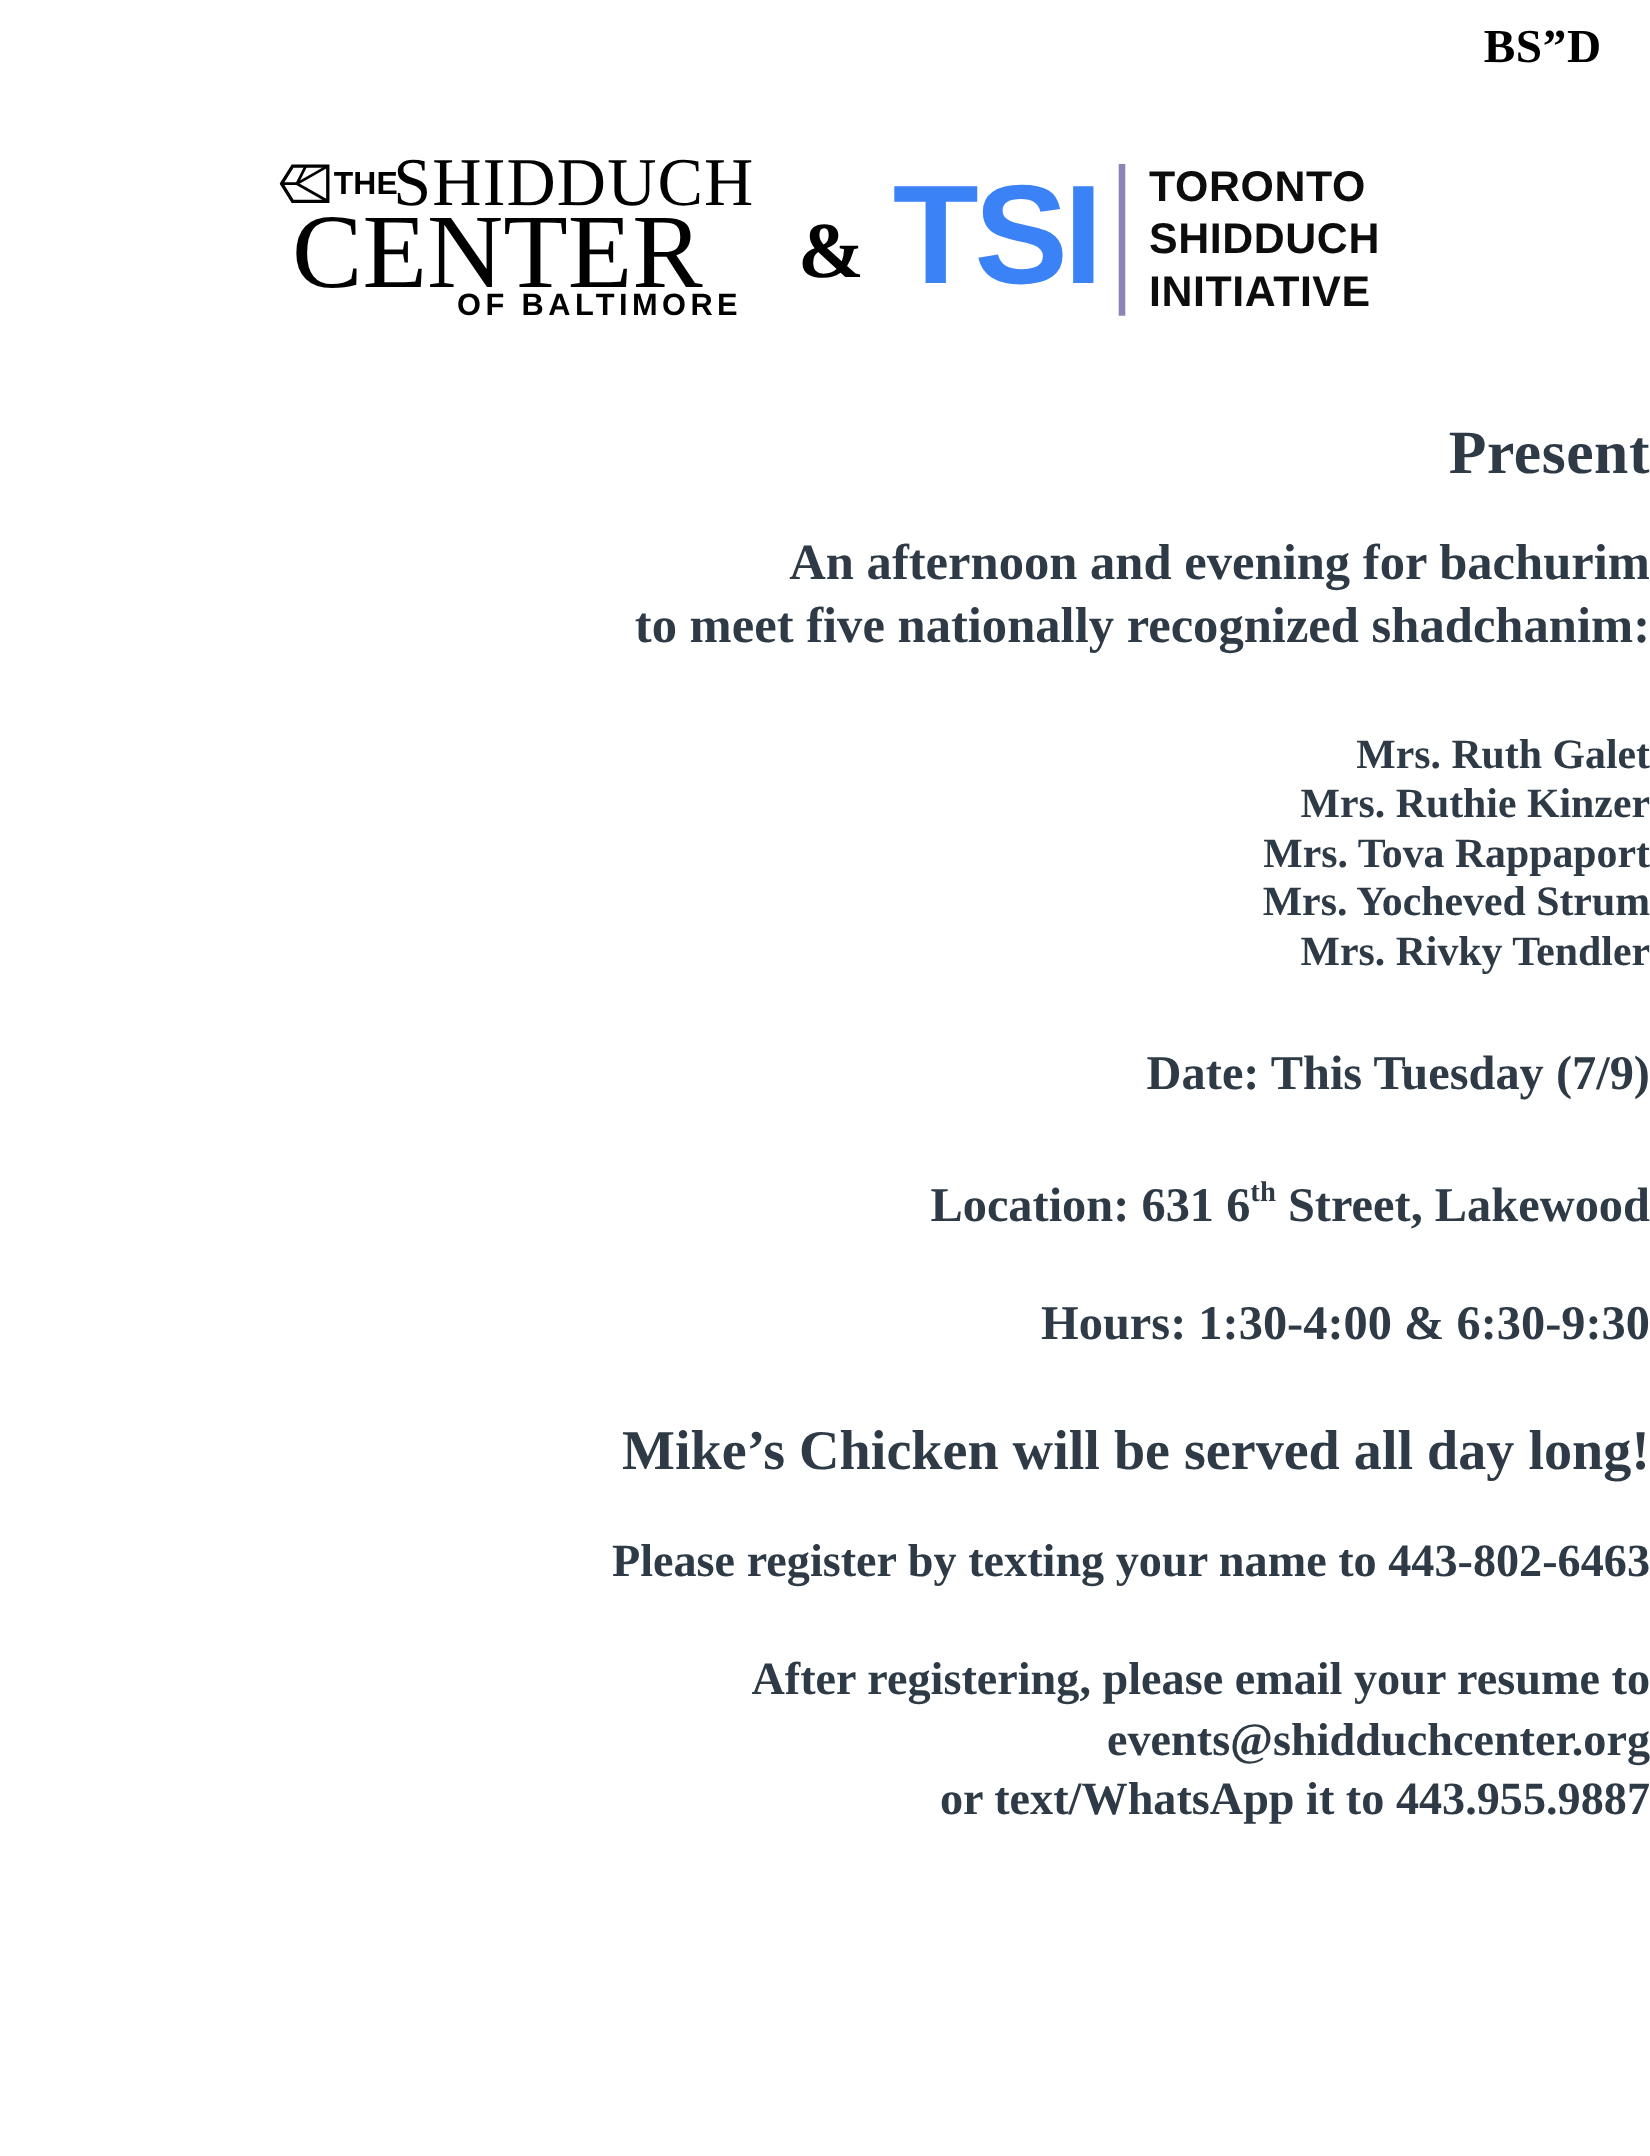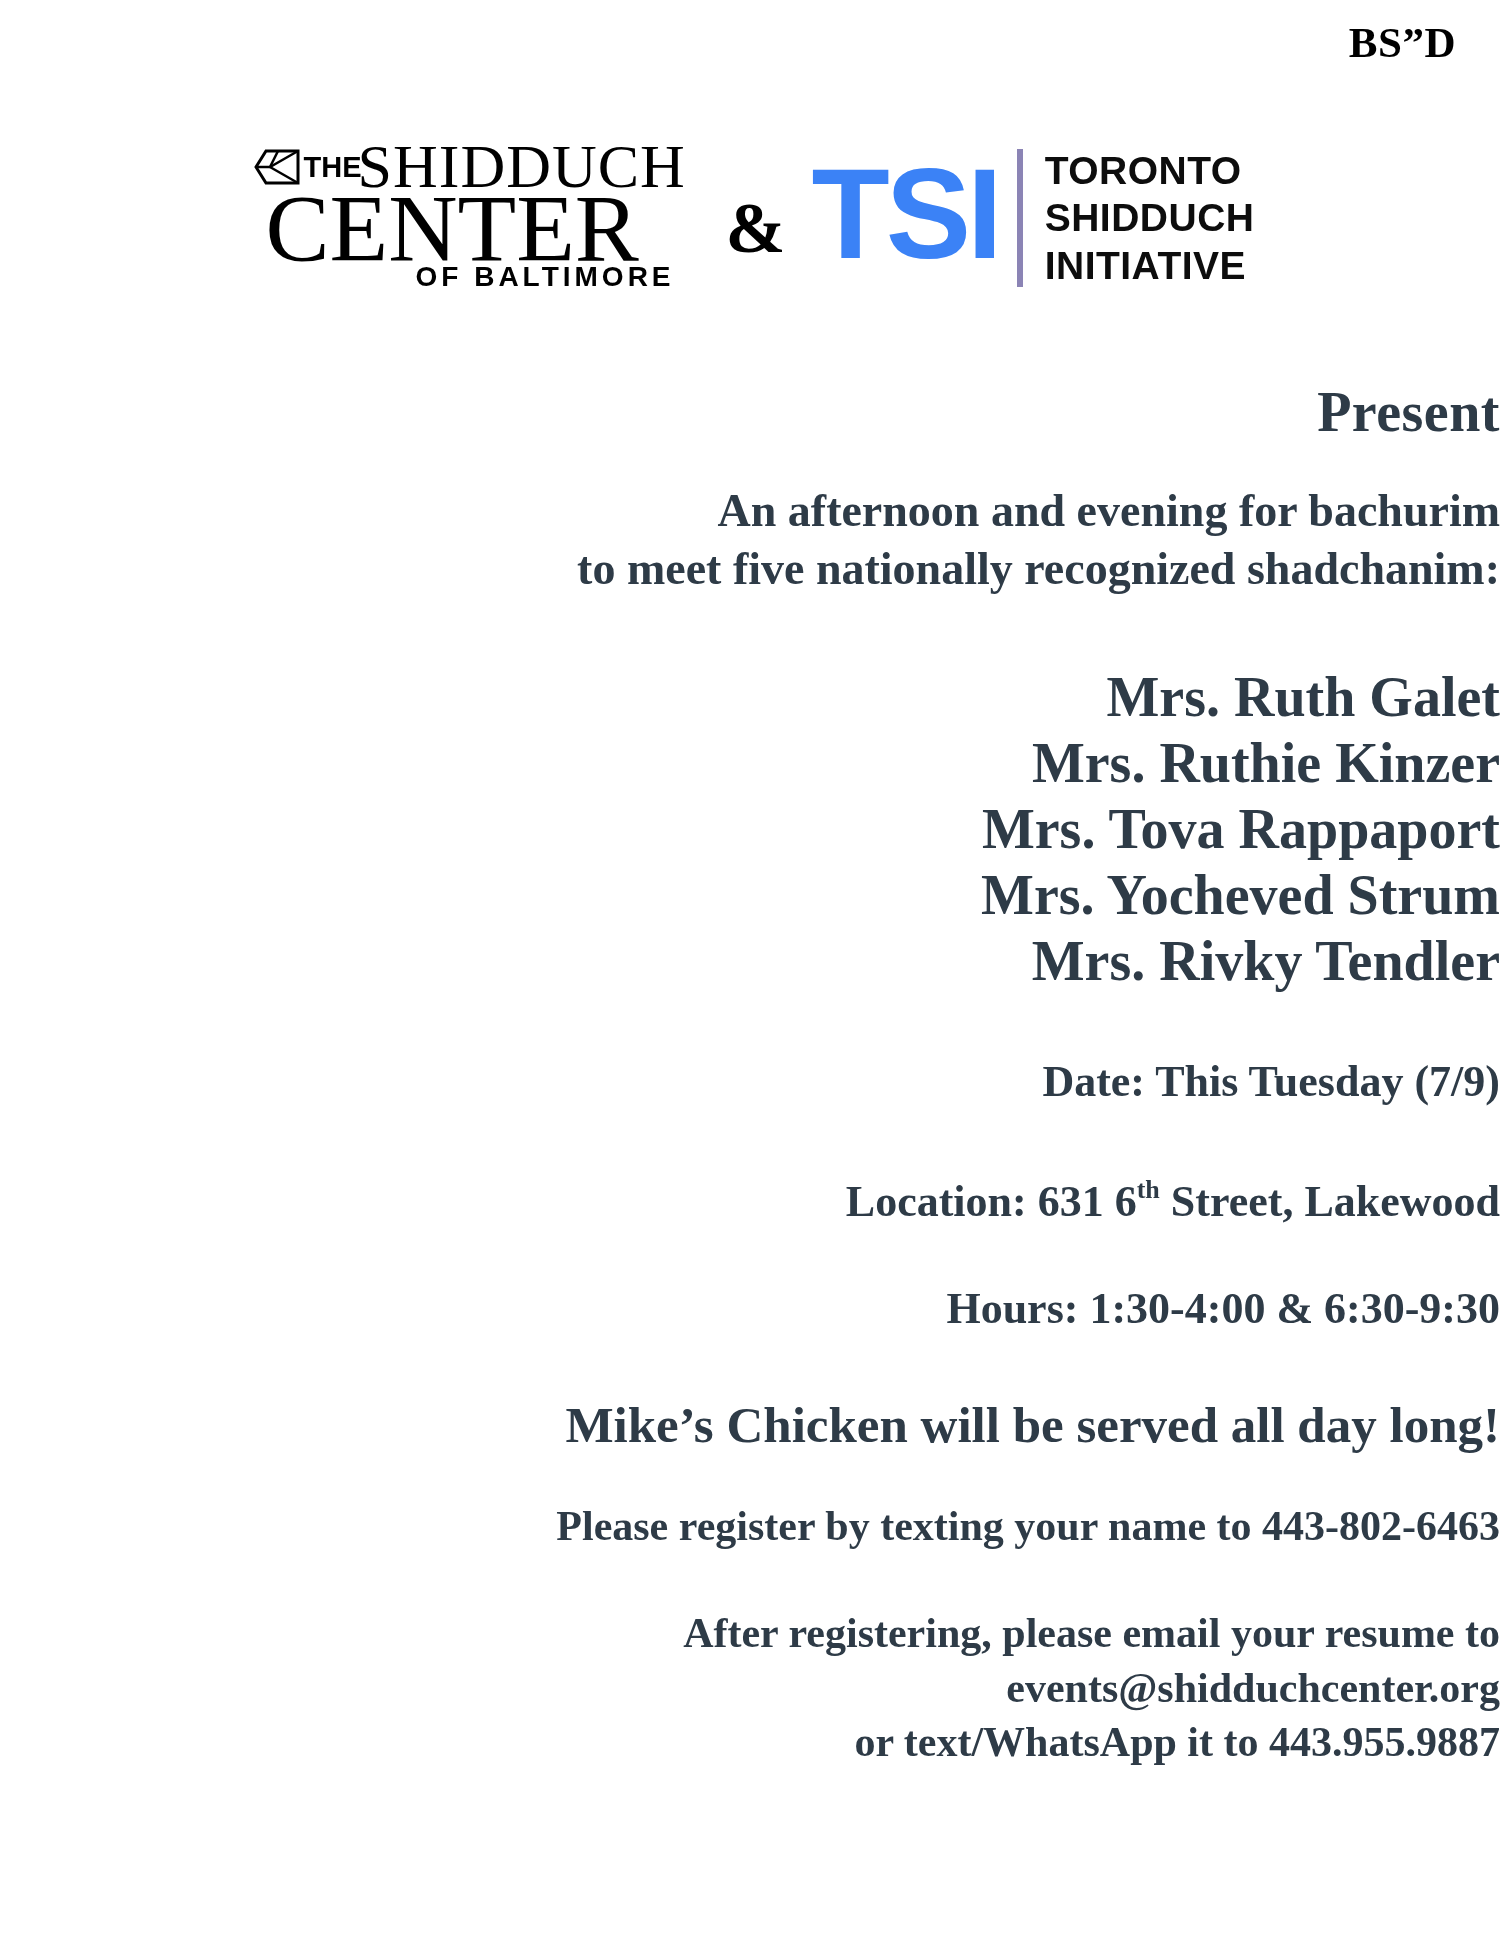--- a/index.html
+++ b/index.html
@@ -153,21 +153,21 @@
   }
   .intro {
     font-size: 46px;
     font-weight: bold;
     line-height: 1.26;
     margin: 0 0 0 0;
     letter-spacing: 0px;
   }
   .names {
     margin-top: 66px;
-    font-size: 56px;
+    font-size: 38px;
     font-weight: bold;
     line-height: 1.18;
   }
   .name {
     margin: 0;
   }
   .date-line {
     margin-top: 62px;
     font-size: 44px;
     font-weight: bold;

